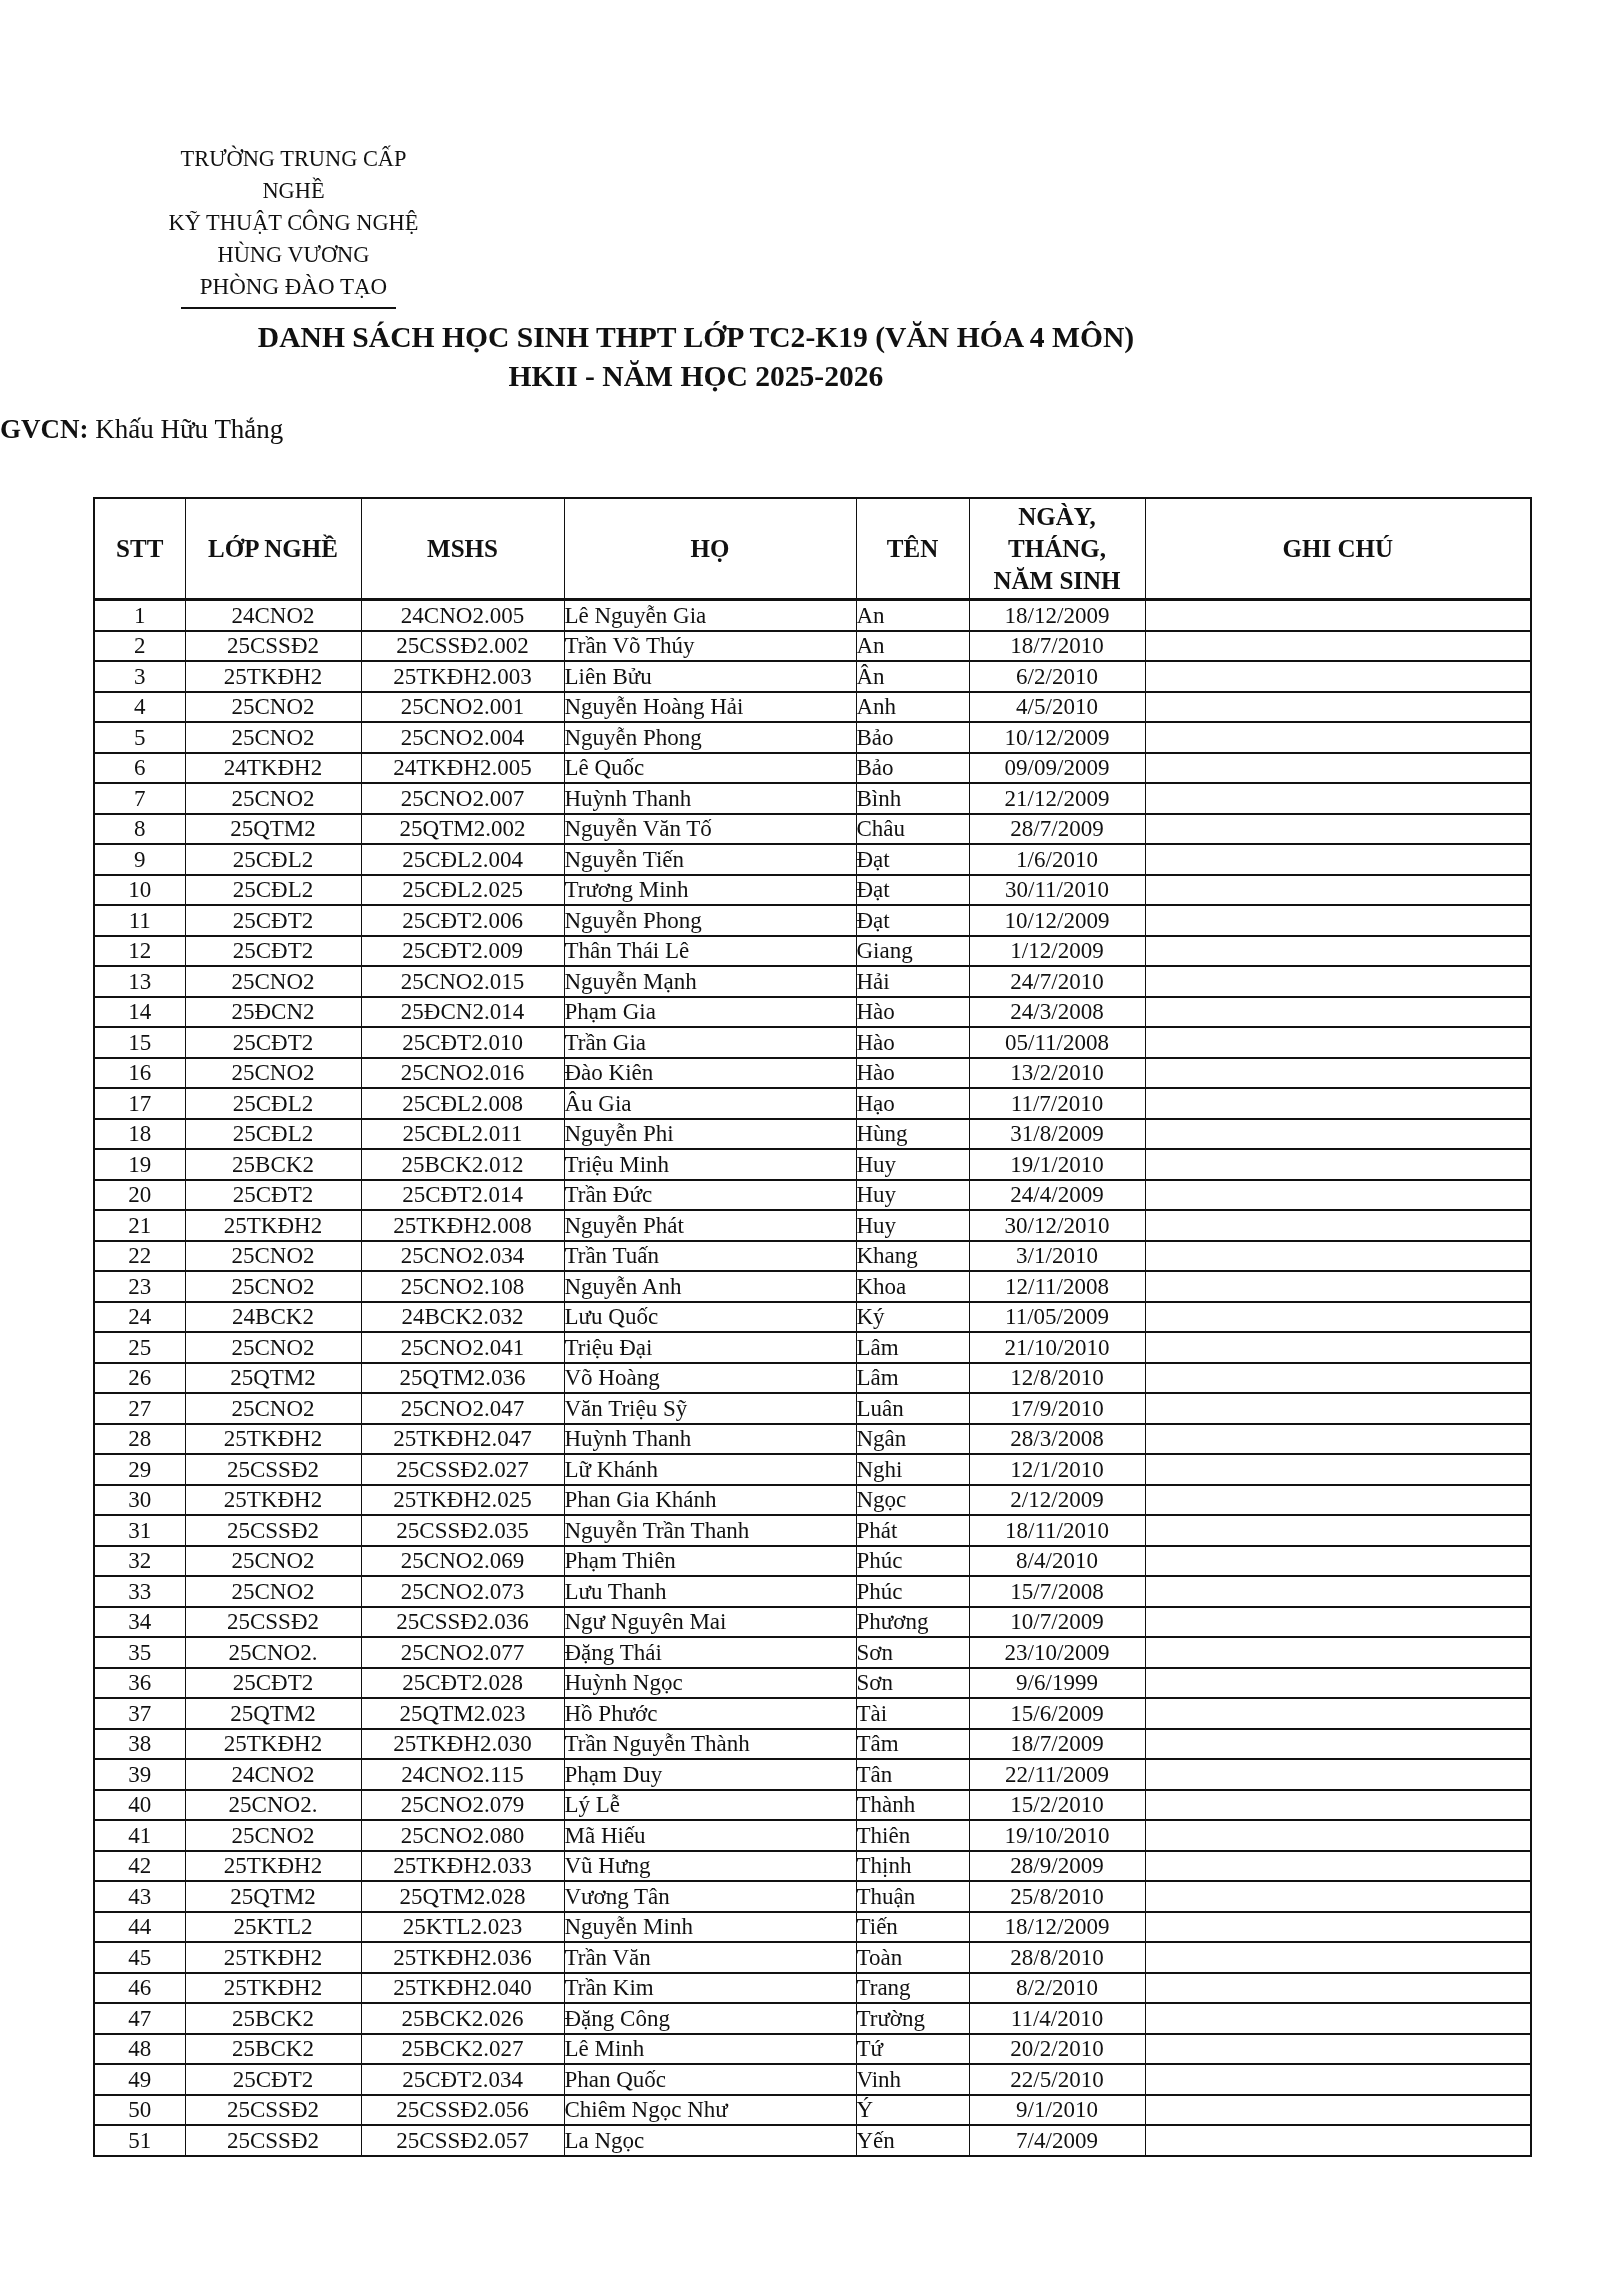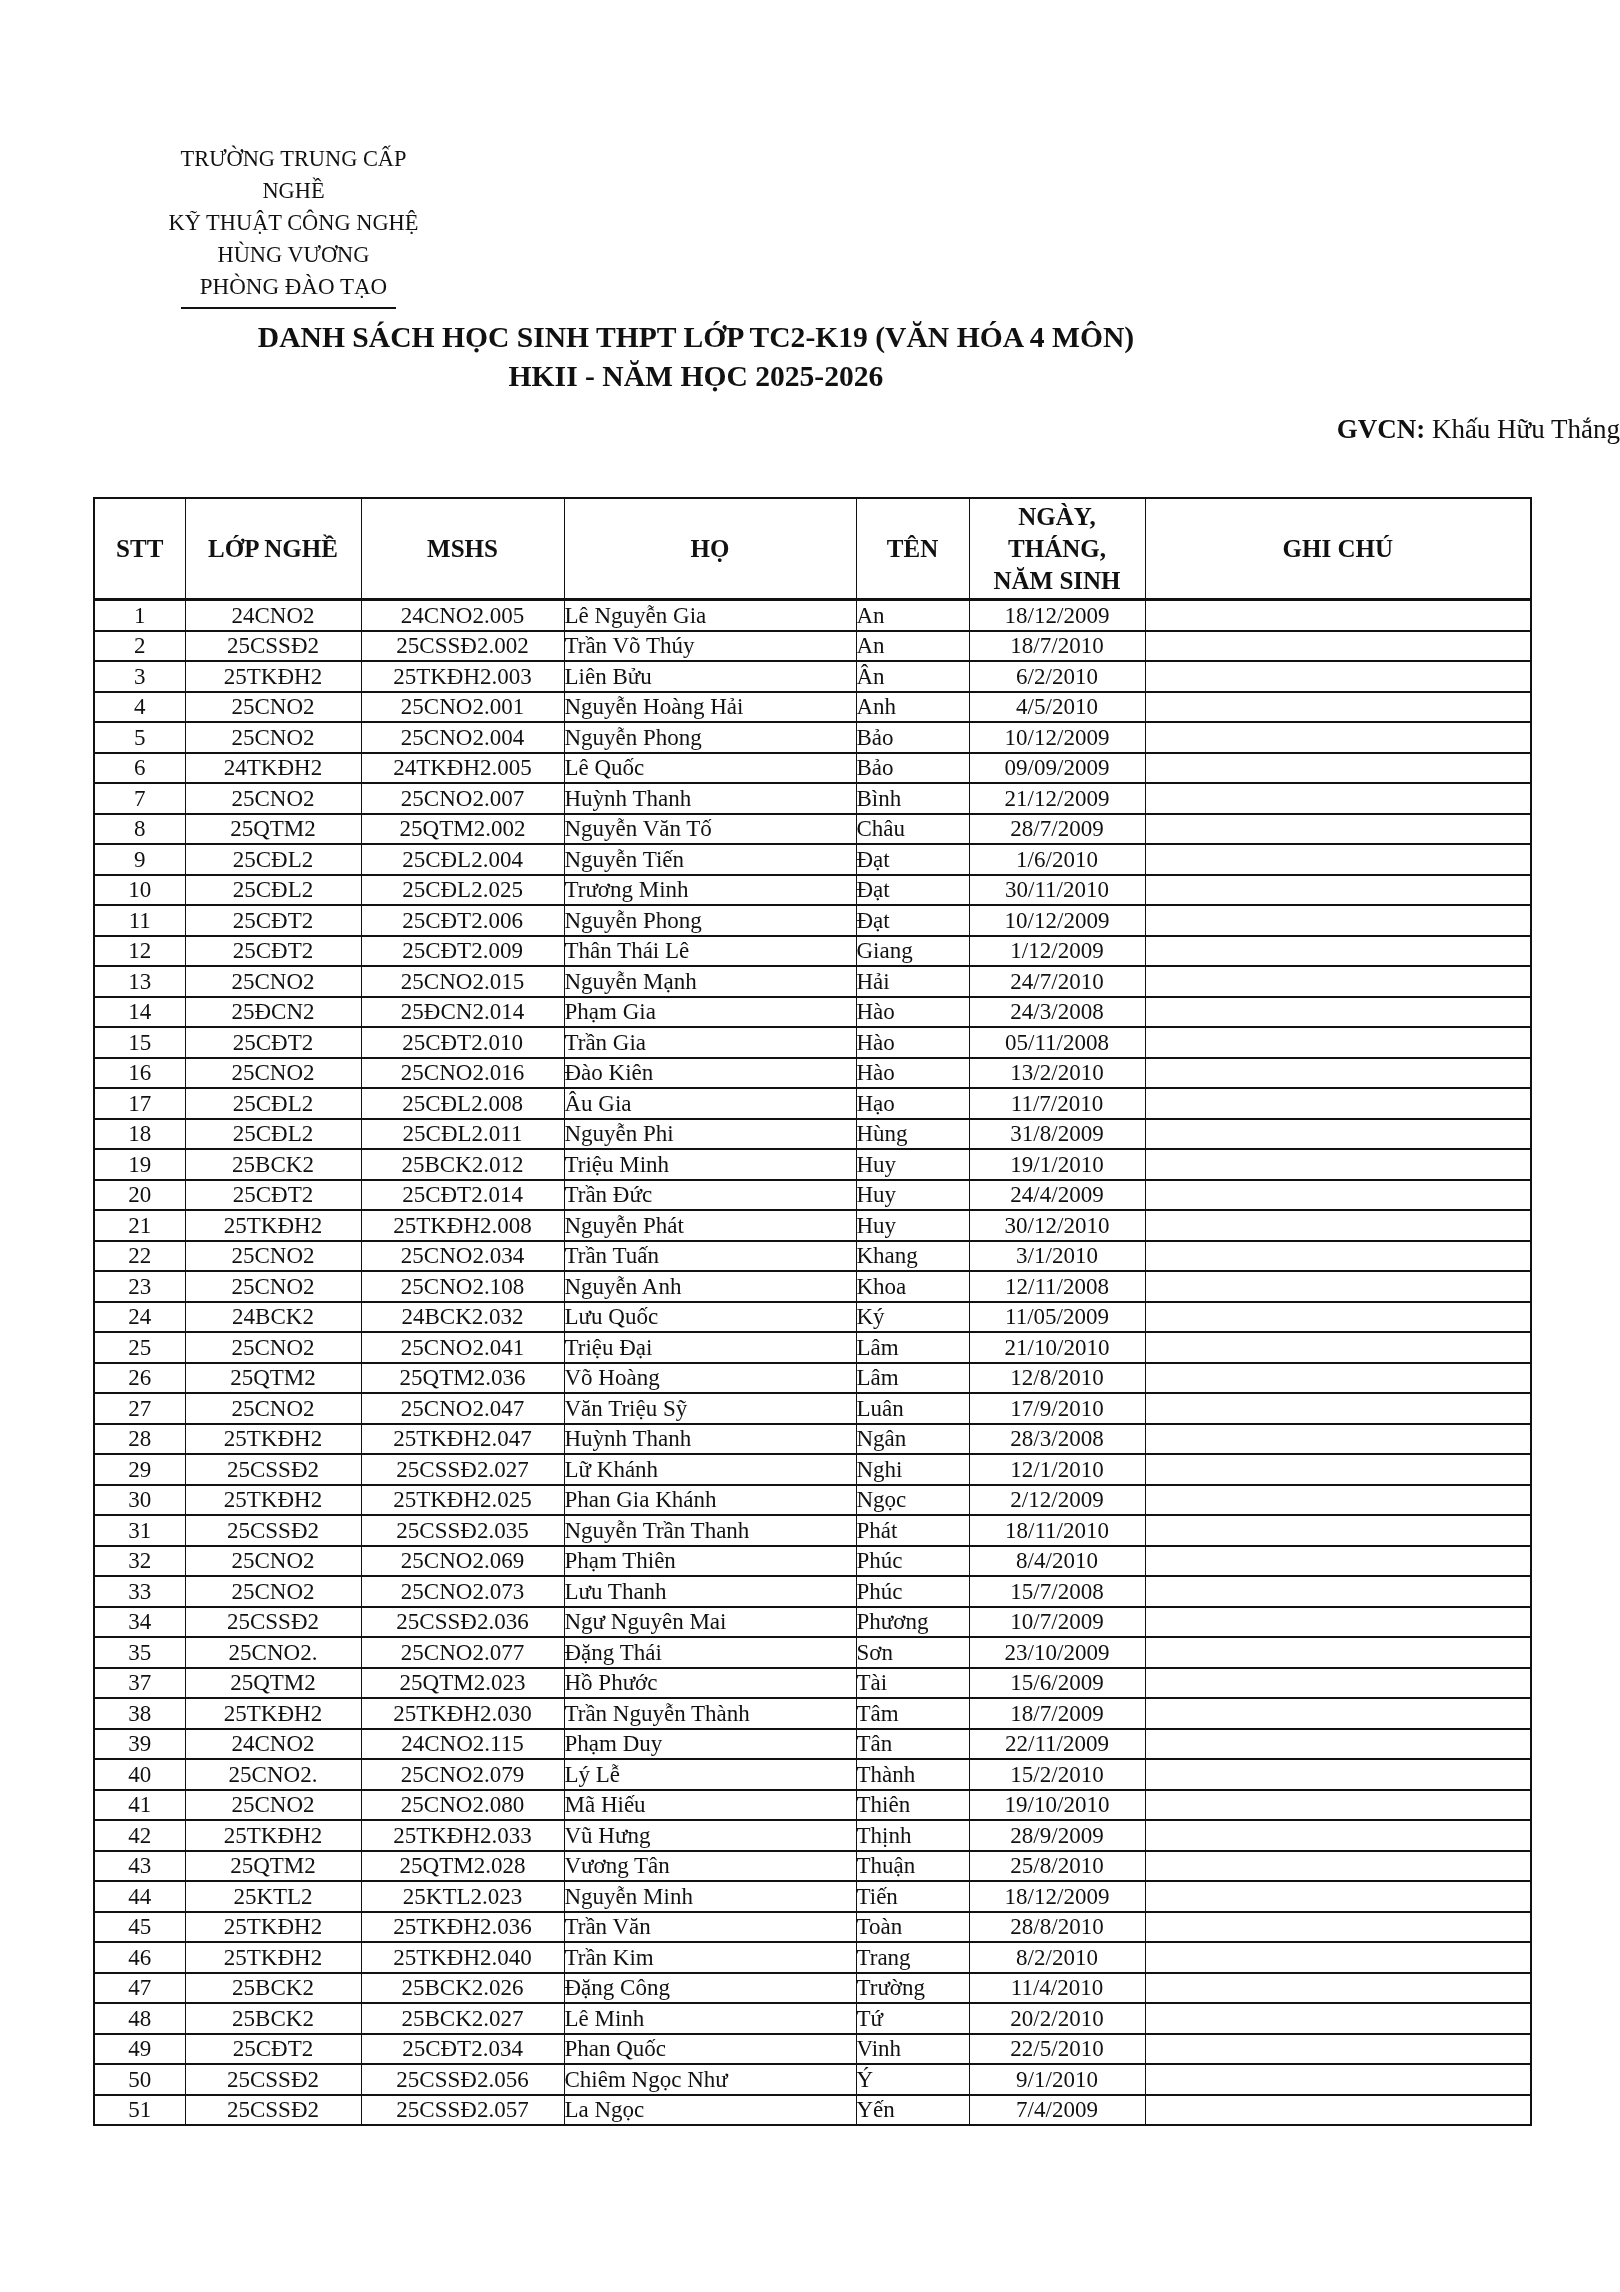--- a/index.html
+++ b/index.html
@@ -15,21 +15,21 @@
   .org .rule {
     width: 215px; height: 2.7px; background: #111; margin: 3.6px auto 0 auto;
     position: relative; left: -5.4px;
   }
   .title {
     position: absolute; left: 0; width: 1392px; top: 318px;
     text-align: center; font-weight: bold; font-size: 29.6px; line-height: 39px;
   }
   .gvcn {
     position: absolute; left: 0; width: 1620px; top: 414px;
-    text-align: right; font-size: 27px;
+    text-align: left; font-size: 27px;
   }
   .gvcn b { font-weight: bold; }
   table.list {
     position: absolute; left: 93px; top: 497px; width: 1437px;
     border-collapse: collapse; table-layout: fixed;
     font-size: 23px;
   }
   table.list th, table.list td {
     border: 1.8px solid #111; padding: 0; overflow: hidden; white-space: nowrap;
   }
@@ -398,20 +398,29 @@
       <tr>
         <td class="c">35</td>
         <td class="c">25CNO2.</td>
         <td class="c">25CNO2.077</td>
         <td class="l">Đặng Thái</td>
         <td class="l">Sơn</td>
         <td class="c">23/10/2009</td>
         <td class="l"></td>
       </tr>
       <tr>
+        <td class="c">36</td>
+        <td class="c">25CĐT2</td>
+        <td class="c">25CĐT2.028</td>
+        <td class="l">Huỳnh Ngọc</td>
+        <td class="l">Sơn</td>
+        <td class="c">9/6/1999</td>
+        <td class="l"></td>
+      </tr>
+      <tr>
         <td class="c">37</td>
         <td class="c">25QTM2</td>
         <td class="c">25QTM2.023</td>
         <td class="l">Hồ Phước</td>
         <td class="l">Tài</td>
         <td class="c">15/6/2009</td>
         <td class="l"></td>
       </tr>
       <tr>
         <td class="c">38</td>

